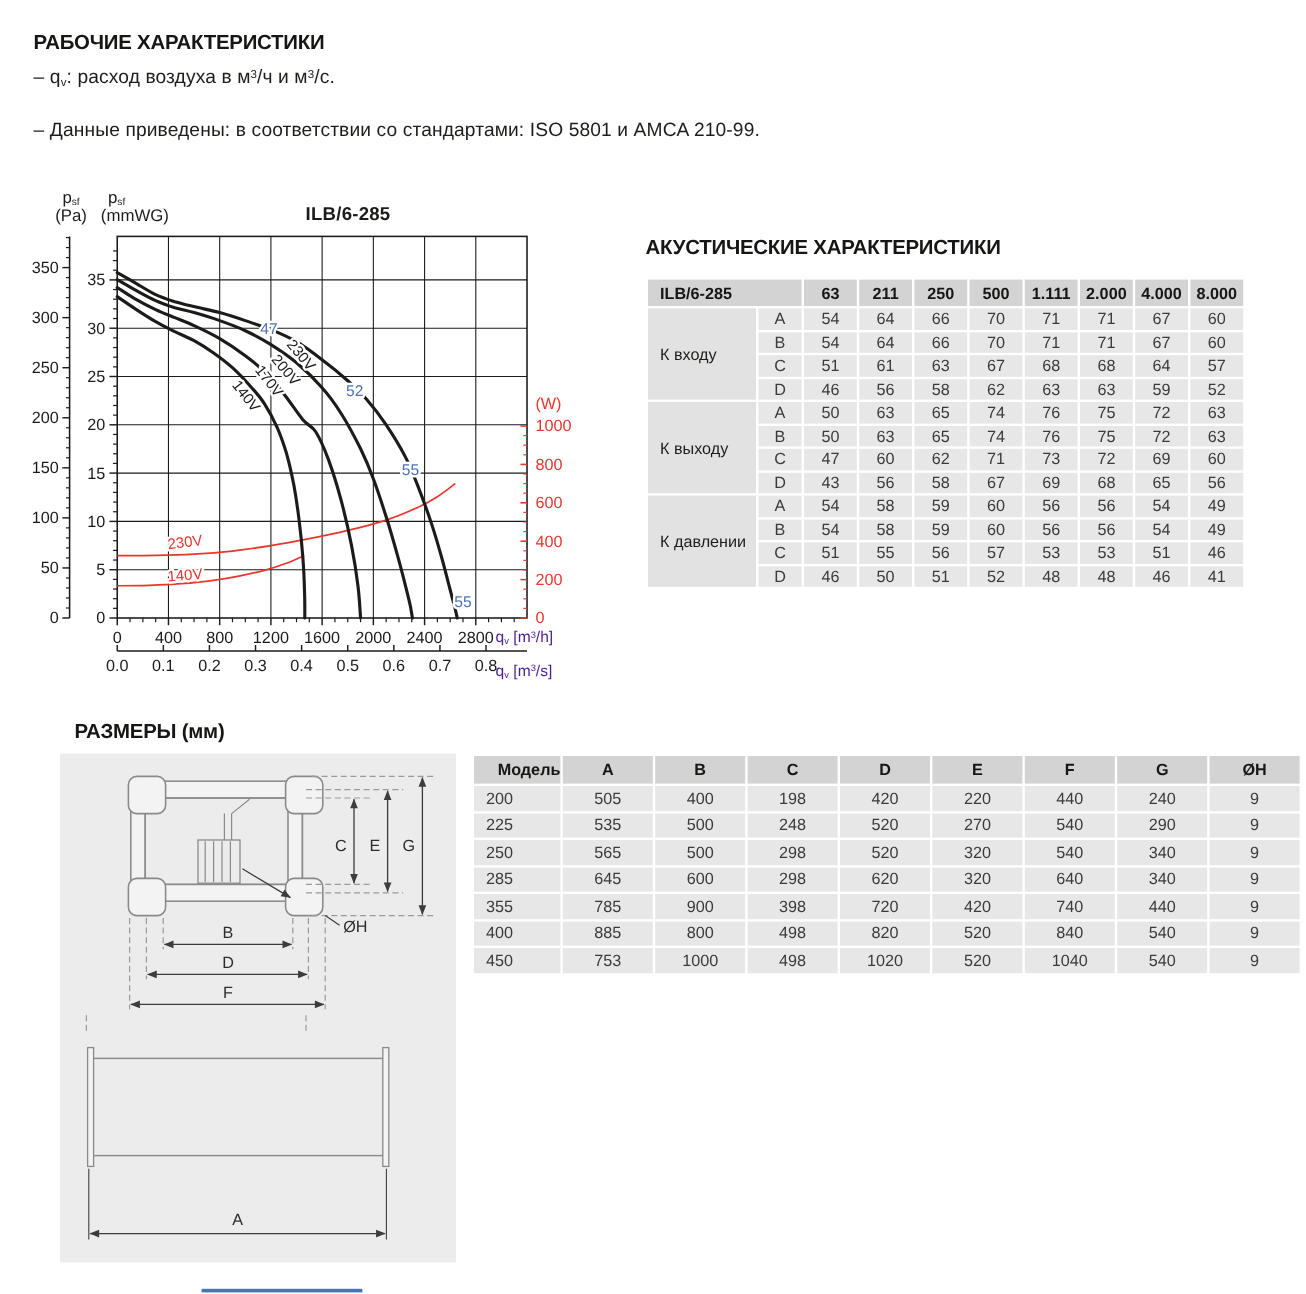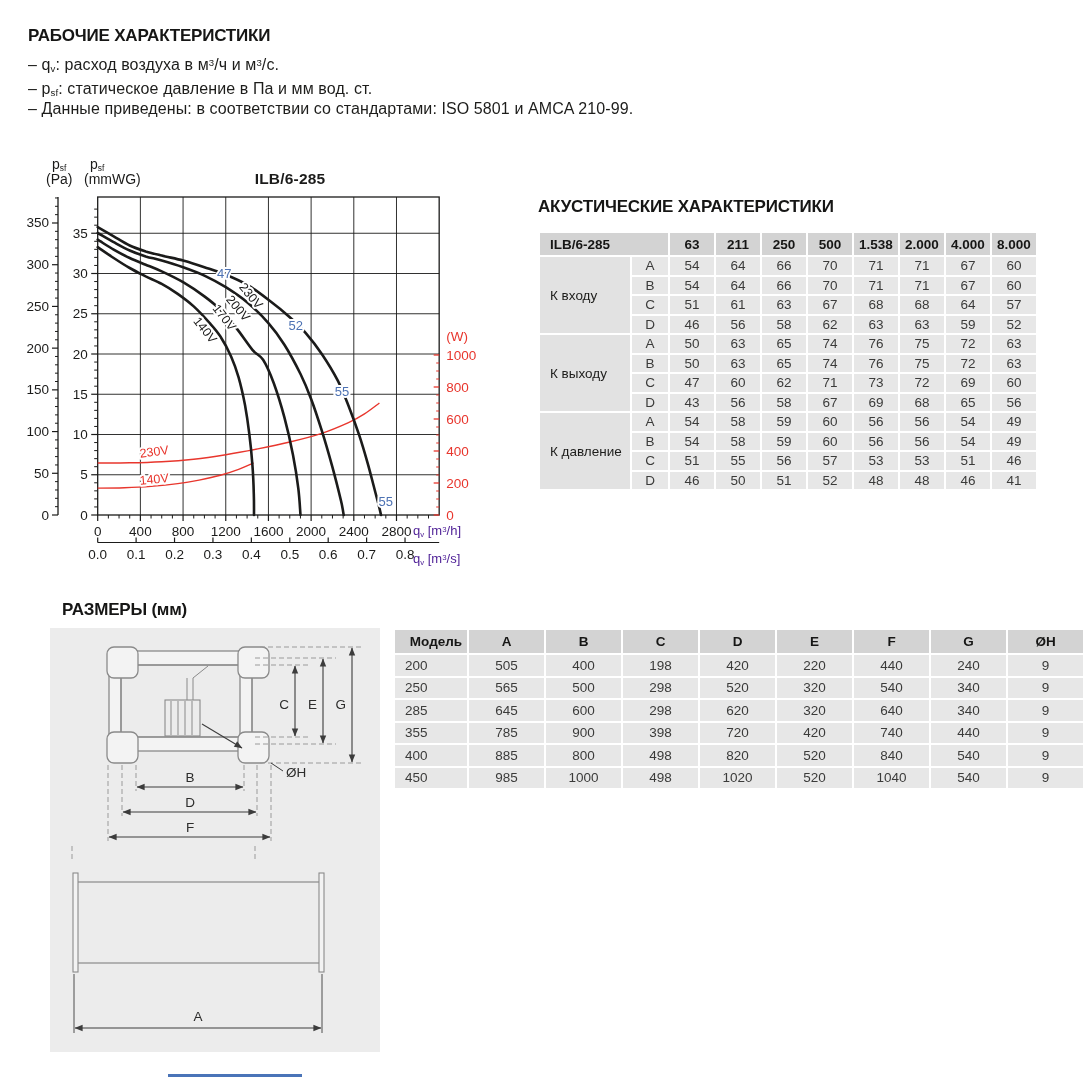--- a/index.html
+++ b/index.html
@@ -15,35 +15,34 @@
   .chart-title{font-size:15.5px;font-weight:600;letter-spacing:0.2px;text-align:center;color:#1b1b1a;}
   #chart-svg text{font-family:"Liberation Sans","DejaVu Sans",sans-serif;}
   table{border-collapse:separate;border-spacing:2px;table-layout:fixed;}
   .ac{width:500px;}
   .ac th{background:#d3d3d3;font-weight:bold;font-size:13.5px;height:22px;color:#161615;text-align:center;padding:0;}
   .ac th.left{text-align:left;padding-left:10px;}
   .ac td{background:#e7e7e7;font-size:13.5px;height:17.5px;text-align:center;color:#3b3b3a;padding:0;}
   .ac td.glabel{background:#e2e2e2;text-align:left;padding-left:10px;color:#1d1d1b;}
   .dims{width:692px;}
   .dims th{background:#d3d3d3;font-weight:bold;font-size:13.5px;height:23px;color:#161615;text-align:center;padding:0;}
-  .dims th.left{text-align:center;padding-left:10px;margin-top:40px;}
+  .dims th.left{text-align:right;padding-left:10px;margin-top:40px;}
   .dims td{background:#e7e7e7;font-size:13.5px;height:20.5px;text-align:center;color:#3b3b3a;padding:0;}
   .dims td.left{text-align:left;padding-left:10px;}
   .panel{width:330px;height:424px;background:#ececec;}
   .dlb{font-size:13.5px;fill:#2d2d2c;}
   #footer-rule{background:#4a74b8;}
 </style>
 </head>
 <body>
 
 <div id="page">
 
   <div class="abs sec-title" style="left:28px;top:26px">РАБОЧИЕ ХАРАКТЕРИСТИКИ</div>
   <div class="abs bullet" style="left:28px;top:56px"><span>– q</span><span class="sb">v</span><span>: расход воздуха в м</span><span class="sp">3</span><span>/ч и м</span><span class="sp">3</span><span>/с.</span></div>
-  <div class="abs bullet" style="left:28px;top:80px"><span>– p</span><span class="sb">sf</span><span>: статическое давление в Па и мм вод. ст.</span></div>
   <div class="abs bullet" style="left:28px;top:100px"><span>– Данные приведены: в соответствии со стандартами: ISO 5801 и AMCA 210-99.</span></div>
 
   <svg id="chart-svg" class="abs" style="left:0;top:0" width="530" height="600" viewBox="0 0 530 600">
       <line x1="140.3844" y1="197" x2="140.3844" y2="515" stroke="#1b1b1a" stroke-width="0.9"></line>
       <line x1="183.0688" y1="197" x2="183.0688" y2="515" stroke="#1b1b1a" stroke-width="0.9"></line>
       <line x1="225.7532" y1="197" x2="225.7532" y2="515" stroke="#1b1b1a" stroke-width="0.9"></line>
       <line x1="268.4376" y1="197" x2="268.4376" y2="515" stroke="#1b1b1a" stroke-width="0.9"></line>
       <line x1="311.122" y1="197" x2="311.122" y2="515" stroke="#1b1b1a" stroke-width="0.9"></line>
       <line x1="353.8064" y1="197" x2="353.8064" y2="515" stroke="#1b1b1a" stroke-width="0.9"></line>
       <line x1="396.4908" y1="197" x2="396.4908" y2="515" stroke="#1b1b1a" stroke-width="0.9"></line>
@@ -276,21 +275,21 @@
         <col style="width: 44px;">
         <col style="width: 44px;">
       </colgroup>
     <thead>
       <tr id="ac-head-row">
         <th class="left" colspan="2">ILB/6-285</th>
       <th>63</th>
           <th>211</th>
           <th>250</th>
           <th>500</th>
-          <th>1.538</th>
+          <th>1.111</th>
           <th>2.000</th>
           <th>4.000</th>
           <th>8.000</th>
         </tr>
     </thead>
     <tbody id="ac-body">
         <tr>
           <td rowspan="4" class="glabel">К входу</td>
           <td>A</td>
           <td>54</td>
@@ -374,21 +373,21 @@
           <td>43</td>
           <td>56</td>
           <td>58</td>
           <td>67</td>
           <td>69</td>
           <td>68</td>
           <td>65</td>
           <td>56</td>
         </tr>
         <tr>
-          <td rowspan="4" class="glabel">К давление</td>
+          <td rowspan="4" class="glabel">К давлении</td>
           <td>A</td>
           <td>54</td>
           <td>58</td>
           <td>59</td>
           <td>60</td>
           <td>56</td>
           <td>56</td>
           <td>54</td>
           <td>49</td>
         </tr>
@@ -537,20 +536,31 @@
           <td>505</td>
           <td>400</td>
           <td>198</td>
           <td>420</td>
           <td>220</td>
           <td>440</td>
           <td>240</td>
           <td>9</td>
         </tr>
         <tr>
+          <td class="left">225</td>
+          <td>535</td>
+          <td>500</td>
+          <td>248</td>
+          <td>520</td>
+          <td>270</td>
+          <td>540</td>
+          <td>290</td>
+          <td>9</td>
+        </tr>
+        <tr>
           <td class="left">250</td>
           <td>565</td>
           <td>500</td>
           <td>298</td>
           <td>520</td>
           <td>320</td>
           <td>540</td>
           <td>340</td>
           <td>9</td>
         </tr>
@@ -582,21 +592,21 @@
           <td>800</td>
           <td>498</td>
           <td>820</td>
           <td>520</td>
           <td>840</td>
           <td>540</td>
           <td>9</td>
         </tr>
         <tr>
           <td class="left">450</td>
-          <td>985</td>
+          <td>753</td>
           <td>1000</td>
           <td>498</td>
           <td>1020</td>
           <td>520</td>
           <td>1040</td>
           <td>540</td>
           <td>9</td>
         </tr>
       </tbody>
   </table>

